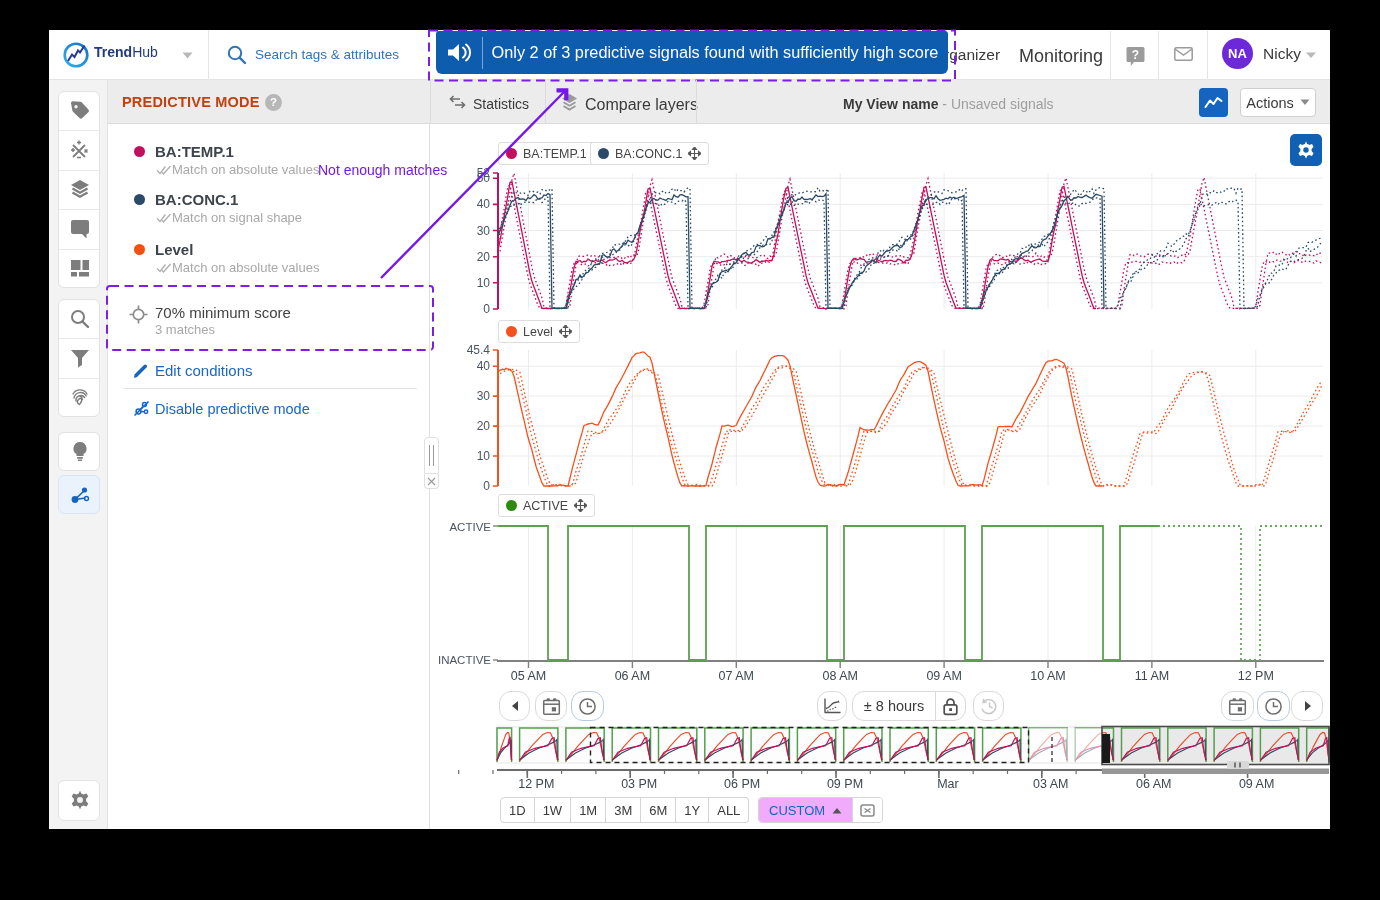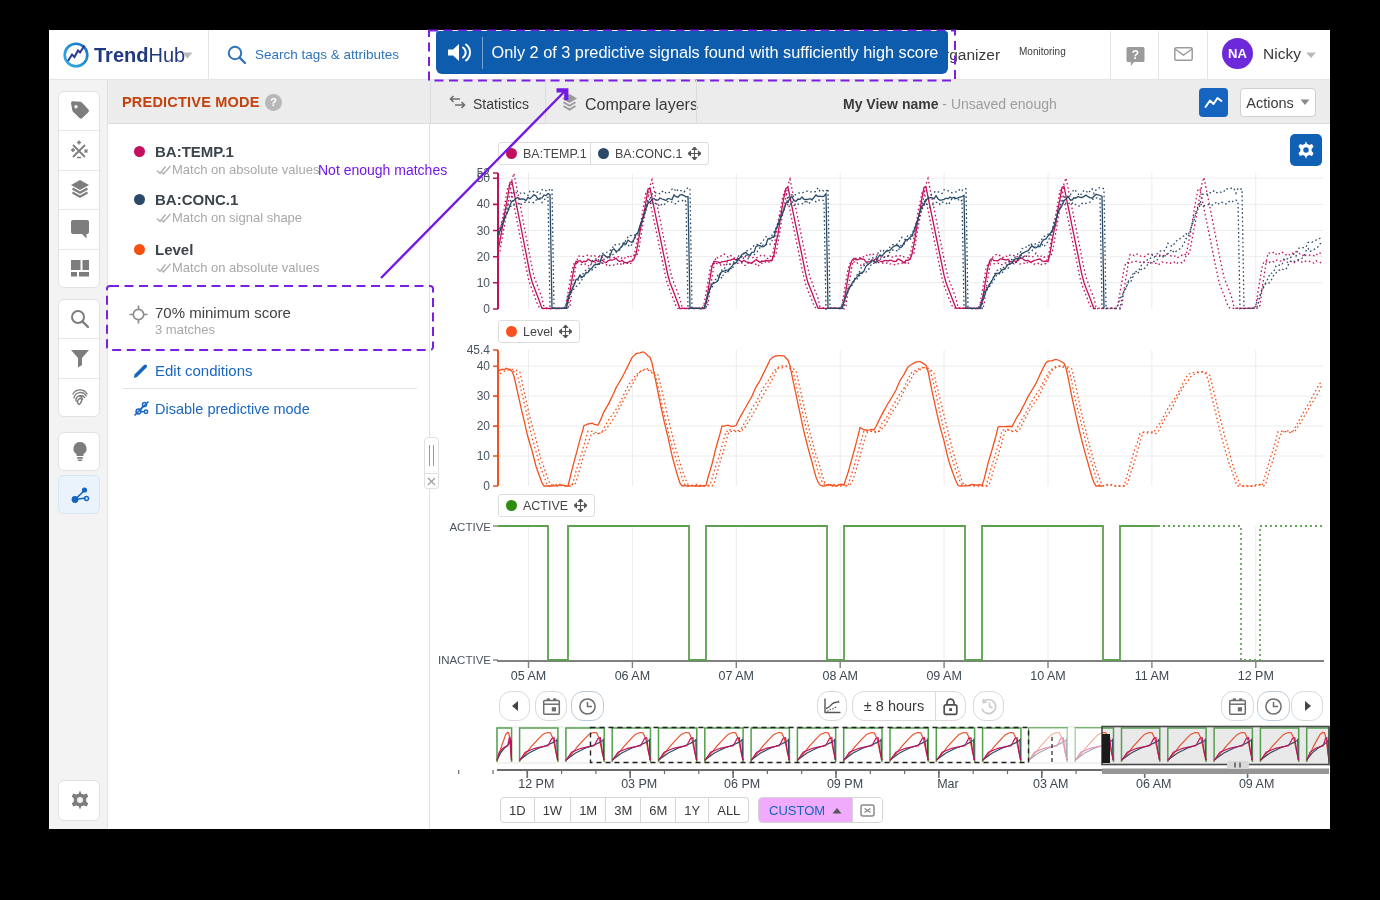--- a/index.html
+++ b/index.html
@@ -23,32 +23,32 @@
 <svg class="abs" style="left:62px;top:40px" width="30" height="30" viewBox="0 0 30 30">
 <defs>
       <linearGradient id="lg1" x1="0" y1="1" x2="1" y2="0">
 <stop offset="0" stop-color="#2fb1e8"></stop>
         <stop offset="1" stop-color="#1b6fc0"></stop>
       </linearGradient>
     </defs>
 <circle cx="14" cy="15" r="11.3" fill="none" stroke="url(#lg1)" stroke-width="2.6"></circle>
 <path d="M6 21 L10 14.5 L12.5 17 L16 10.5 L18 12.5 L22.5 5.5" fill="none" stroke="#2b3a90" stroke-width="2" stroke-linejoin="miter"></path>
 </svg>
-<div class="abs" style="left:94px;top:44px;font-size:20px;color:#21397f"><b>Trend</b>Hub</div>
+<div class="abs" style="left:94px;top:44px;font-size:14px;color:#21397f"><b>Trend</b>Hub</div>
 <svg class="abs" style="left:181px;top:51px" width="13" height="9">
     <path d="M1.5 1.5 L6.5 7.5 L11.5 1.5 Z" fill="#b9b9b9"></path>
   </svg>
 <div class="abs" style="left:208px;top:30px;width:1px;height:49px;background:#e4e4e4"></div>
 <svg class="abs" style="left:226px;top:44px" width="22" height="22" viewBox="0 0 22 22">
     <circle cx="9" cy="9" r="6.2" fill="none" stroke="#2e74ba" stroke-width="2"></circle>
     <path d="M13.6 13.6 L19 19" stroke="#2e74ba" stroke-width="2.4" stroke-linecap="round"></path>
   </svg>
 <div class="abs" style="left:255px;top:47px;font-size:13.5px;color:#2e74ba">Search tags &amp; attributes</div>
 <div class="abs" style="left:932px;top:46px;font-size:15.5px;color:#3a3a3a">Organizer</div>
-<div class="abs" style="left:1019px;top:46px;font-size:10px;color:#3a3a3a">Monitoring</div>
+<div class="abs" style="left:1019px;top:46px;font-size:18px;color:#3a3a3a">Monitoring</div>
 <div class="abs" style="left:1110px;top:31px;width:1px;height:48px;background:#e4e4e4"></div>
 <div class="abs" style="left:1158px;top:31px;width:1px;height:48px;background:#e4e4e4"></div>
 <div class="abs" style="left:1207px;top:31px;width:1px;height:48px;background:#e4e4e4"></div>
 <svg class="abs" style="left:1126px;top:46px" width="19" height="22">
     <path d="M2 1 h15 a1.5 1.5 0 0 1 1.5 1.5 v12 a1.5 1.5 0 0 1 -1.5 1.5 h-9 l-3.2 4 v-4 h-2.8 a1.5 1.5 0 0 1 -1.5 -1.5 v-12 a1.5 1.5 0 0 1 1.5 -1.5 Z" fill="#9b9b9b"></path>
     <text x="9.5" y="13" text-anchor="middle" font-size="12" font-weight="bold" fill="#fff" font-family="Liberation Sans">?</text>
   </svg>
 <svg class="abs" style="left:1174px;top:47px" width="19" height="14">
     <rect x="0.8" y="0.8" width="17.4" height="12.4" rx="1.5" fill="none" stroke="#9b9b9b" stroke-width="1.5"></rect>
     <path d="M1 2 L9.5 8 L18 2" fill="none" stroke="#9b9b9b" stroke-width="1.5"></path>
@@ -78,21 +78,21 @@
 <div class="abs" style="left:473px;top:96px;font-size:14px;color:#3a3a3a">Statistics</div>
 <div class="abs" style="left:545px;top:80px;width:1px;height:44px;background:#dcdcdc"></div>
 <div class="abs" style="left:430px;top:80px;width:1px;height:44px;background:#dcdcdc"></div>
 <svg class="abs" style="left:561px;top:93px" width="17" height="18" viewBox="0 0 17 18">
     <path d="M8.5 1 L16 5.5 L8.5 10 L1 5.5 Z" fill="#9a9a9a"></path>
     <path d="M2.5 9.2 L8.5 12.8 L14.5 9.2" fill="none" stroke="#9a9a9a" stroke-width="1.8"></path>
     <path d="M2.5 13 L8.5 16.6 L14.5 13" fill="none" stroke="#9a9a9a" stroke-width="1.8"></path>
   </svg>
 <div class="abs" style="left:585px;top:96px;font-size:16px;color:#3a3a3a">Compare layers</div>
 <div class="abs" style="left:696px;top:80px;width:1px;height:44px;background:#dcdcdc"></div>
-<div class="abs" style="left:843px;top:96px;font-size:14px;color:#3a3a3a"><b>My View name</b><span style="color:#9e9e9e"> - Unsaved enough</span></div>
+<div class="abs" style="left:843px;top:96px;font-size:14px;color:#3a3a3a"><b>My View name</b><span style="color:#9e9e9e"> - Unsaved signals</span></div>
 <div class="abs" style="left:1199px;top:88px;width:29px;height:29px;background:#1565c0;border-radius:4px"></div>
 <svg class="abs" style="left:1204px;top:96px" width="19" height="13">
     <path d="M1.5 11 L6 4.5 L9.5 8 L13.5 2 L17.5 5" fill="none" stroke="#fff" stroke-width="2" stroke-linecap="round" stroke-linejoin="round"></path>
   </svg>
 <div class="abs" style="left:1240px;top:88px;width:76px;height:29px;background:#fff;border:1px solid #cfcfcf;border-radius:4px;font-size:14.5px;color:#3a3a3a;display:flex;align-items:center;justify-content:center;gap:6px">Actions <svg width="10" height="7">
       <path d="M0.5 0.5 L5 6 L9.5 0.5 Z" fill="#8a8a8a"></path>
     </svg></div>
 <div class="ibox" style="top:91px;height:197px;border-radius:6px"></div>
 <div class="abs" style="left:59px;top:130px;width:40px;height:1px;background:#e8e8e8"></div>
 <div class="abs" style="left:59px;top:170px;width:40px;height:1px;background:#e8e8e8"></div>

